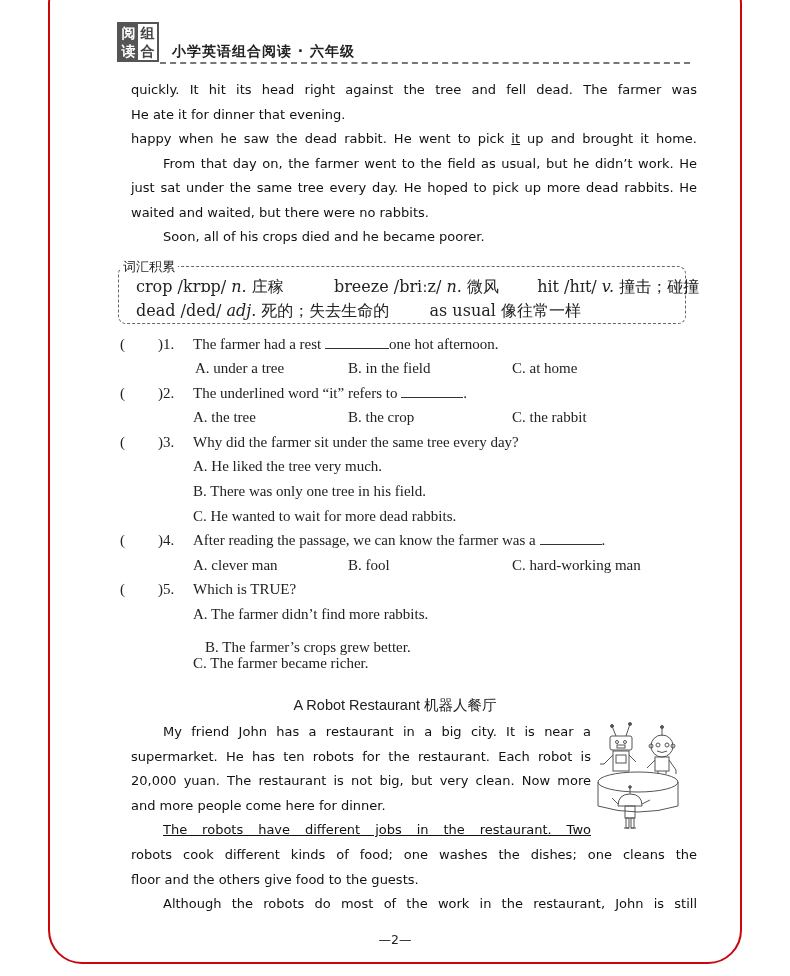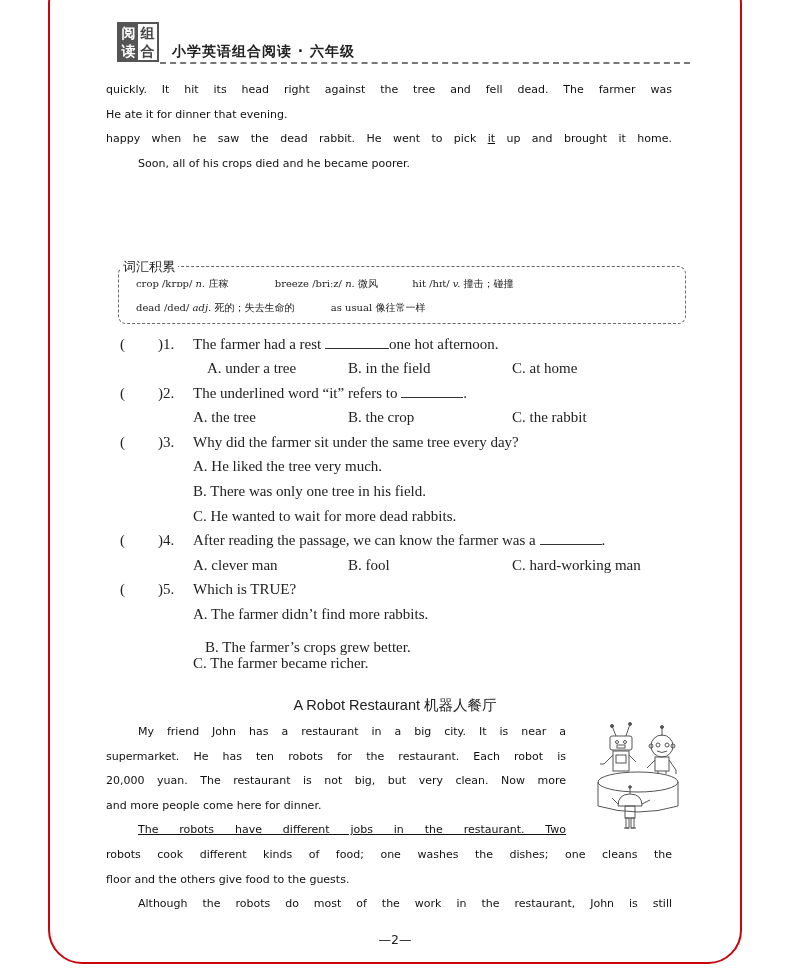--- a/index.html
+++ b/index.html
@@ -4,27 +4,27 @@
 <style>
   html, body { margin:0; padding:0; background:#ffffff; }
   body { width:790px; height:976px; position:relative; overflow:hidden; font-family:"DejaVu Sans", sans-serif; color:#1a1a1a; }
   .frame { position:absolute; left:48px; top:-30px; width:694px; height:994px; border:2.5px solid #c8060c; border-radius:34px; box-sizing:border-box; }
   .logo { position:absolute; left:117px; top:22px; width:42px; height:40px; border:2px solid #555; box-sizing:border-box; display:grid; grid-template-columns:1fr 1fr; grid-template-rows:1fr 1fr; background:#fff; }
   .logo span { display:flex; align-items:center; justify-content:center; font-size:14px; font-weight:bold; line-height:1; }
   .logo .dk { background:#555; color:#fff; }
   .logo .lt { background:#fff; color:#444; }
   .hdr-title { position:absolute; left:172px; top:43px; font-size:14px; font-weight:bold; color:#222; letter-spacing:1px; }
   .hdr-line { position:absolute; left:160px; top:62px; width:530px; border-top:2px dashed #777; }
-  .para { position:absolute; left:106px; width:566px; font-family:"DejaVu Sans", sans-serif; font-size:11px; line-height:24.5px; color:#111; text-align:justify; }
+  .para { position:absolute; left:131px; width:566px; font-family:"DejaVu Sans", sans-serif; font-size:13px; line-height:24.5px; color:#111; text-align:justify; }
   .para p { margin:0; }
   .ind { text-indent:32px; }
   .u { text-decoration:underline; }
   .vocab { position:absolute; left:118px; top:266px; width:568px; height:58px; border:1.4px dashed #666; border-radius:8px; box-sizing:border-box; }
   .vocab-title { position:absolute; left:120px; top:258px; background:#fff; padding:0 3px; font-size:13px; color:#222; }
-  .vrow { position:absolute; left:136px; font-family:"DejaVu Serif", serif; font-size:10px; color:#222; white-space:nowrap; }
+  .vrow { position:absolute; left:136px; font-family:"DejaVu Serif", serif; font-size:16px; color:#222; white-space:nowrap; }
   .vrow span { margin-right:0; }
   .it { font-style:italic; }
   .q { position:absolute; font-family:"Liberation Serif", serif; font-size:15px; color:#222; white-space:nowrap; }
   .blank { display:inline-block; border-bottom:1px solid #333; height:12px; vertical-align:baseline; }
   .title2 { position:absolute; left:0; width:790px; top:696px; text-align:center; font-family:"Liberation Sans", sans-serif; font-size:14.5px; color:#222; }
   .title2 .cn { font-family:Liberation Mono, monospace; }
   .robot { position:absolute; left:590px; top:722px; width:96px; height:118px; }
   .pageno { position:absolute; left:0; width:790px; top:932px; text-align:center; font-size:12.5px; color:#222; }
 </style>
 </head>
@@ -38,20 +38,21 @@
   <span class="dk">读</span>
   <span class="lt">合</span>
 </div>
 <div class="hdr-title">小学英语组合阅读 · 六年级</div>
 <div class="hdr-line"></div>
 
 <div class="para" style="top:78px;">
   <p style="text-align-last:justify;">quickly. It hit its head right against the tree and fell dead. The farmer was</p>
   <p>He ate it for dinner that evening.</p>
   <p style="text-align-last:justify;"><span>happy when he saw the dead rabbit. He went to pick </span><span class="u">it</span><span> up and brought it home.</span></p>
+  <p class="ind">From that day on, the farmer went to the field as usual, but he didn’t work. He just sat under the same tree every day. He hoped to pick up more dead rabbits. He waited and waited, but there were no rabbits.</p>
   <p class="ind">Soon, all of his crops died and he became poorer.</p>
 </div>
 
 <div class="vocab"></div>
 <div class="vocab-title">词汇积累</div>
 <div class="vrow" style="top:277px;">
   <span>crop</span> <span>/krɒp/</span> <span class="it">n.</span> <span>庄稼</span>
   <span style="display:inline-block;width:40px;"></span>
   <span>breeze</span> <span>/briːz/</span> <span class="it">n.</span> <span>微风</span>
   <span style="display:inline-block;width:28px;"></span>
@@ -59,21 +60,21 @@
 </div>
 <div class="vrow" style="top:301px;">
   <span>dead</span> <span>/ded/</span> <span class="it">adj.</span> <span>死的；失去生命的</span>
   <span style="display:inline-block;width:30px;"></span>
   <span>as usual</span> <span>像往常一样</span>
 </div>
 
 <div class="q" style="left:120px;top:336px;">(</div>
 <div class="q" style="left:158px;top:336px;">)1.</div>
 <div class="q" style="left:193px;top:336px;"><span>The farmer had a rest </span><span class="blank" style="width:64px;"></span><span>one hot afternoon.</span></div>
-<div class="q" style="left:207px;top:360px;">A.  under a tree</div>
+<div class="q" style="left:195px;top:360px;">A.  under a tree</div>
 <div class="q" style="left:348px;top:360px;">B.  in the field</div>
 <div class="q" style="left:512px;top:360px;">C.  at home</div>
 
 <div class="q" style="left:120px;top:385px;">(</div>
 <div class="q" style="left:158px;top:385px;">)2.</div>
 <div class="q" style="left:193px;top:385px;"><span>The underlined word “it” refers to </span><span class="blank" style="width:62px;"></span><span>.</span></div>
 <div class="q" style="left:193px;top:409px;">A.  the tree</div>
 <div class="q" style="left:348px;top:409px;">B.  the crop</div>
 <div class="q" style="left:512px;top:409px;">C.  the rabbit</div>
 

